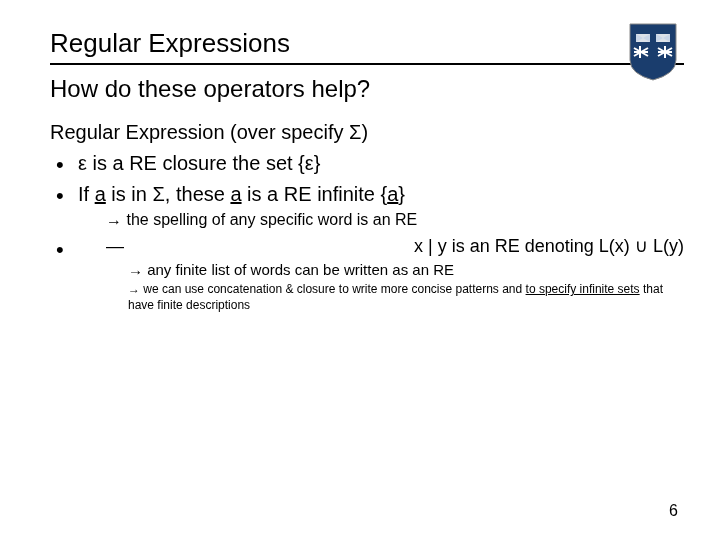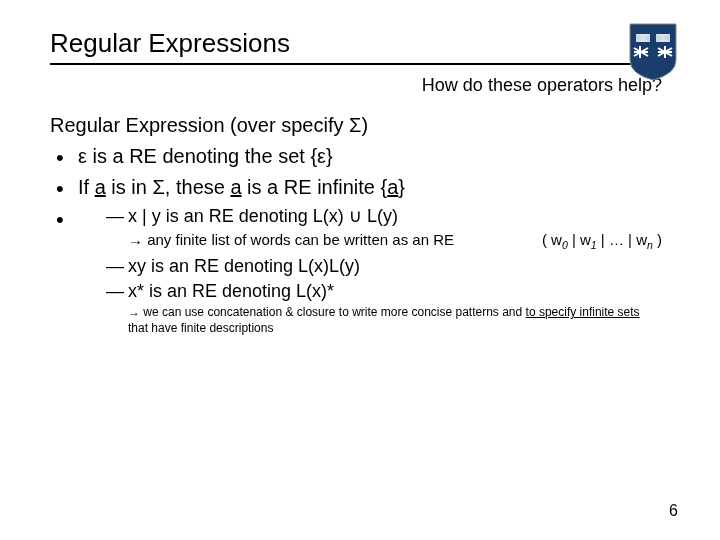--- a/index.html
+++ b/index.html
@@ -7,21 +7,21 @@
     padding: 0;
     width: 720px;
     height: 540px;
     background: #fff;
     font-family: "Comic Sans MS", cursive, sans-serif;
     color: #000;
     position: relative;
     overflow: hidden;
   }
   .slide {
-    padding: 28px 58px 0 50px;
+    padding: 28px 36px 0 50px;
     box-sizing: border-box;
     height: 100%;
     position: relative;
   }
   .logo {
     position: absolute;
     top: 22px;
     right: 42px;
     width: 50px;
     height: 60px;
@@ -31,23 +31,22 @@
     font-weight: normal;
     margin: 0 0 4px 0;
   }
   .hr {
     border: none;
     border-top: 2px solid #000;
     margin: 0 0 10px 0;
     width: 100%;
   }
   .sub {
-    font-size: 18px;
+    font-size: 24px;
     margin: 0 0 18px 0;
-    text-align: right;
   }
   .sect {
     font-size: 20px;
     margin: 8px 0 6px 0;
   }
   ul.main {
     list-style: none;
     padding: 0;
     margin: 0;
   }
@@ -69,38 +68,39 @@
     font-size: 16px;
     margin: 1px 0 1px 28px;
   }
   .arrow::before {
     content: "→ ";
   }
   ul.dash {
     list-style: none;
     padding: 0;
     margin: 0 0 0 28px;
+    text-align: right;
   }
   ul.dash > li {
     position: relative;
     padding-left: 22px;
     font-size: 18px;
     margin: 2px 0;
     line-height: 1.3;
   }
   ul.dash > li::before {
     content: "—";
     position: absolute;
     left: 0;
     top: 0;
   }
   .note2row {
     display: flex;
     justify-content: space-between;
-    align-items: flex-start;
+    align-items: center;
     margin: 1px 0 1px 50px;
   }
   .note2row .left {
     font-size: 15px;
   }
   .note2row .right {
     font-size: 15px;
     color: #000;
     white-space: nowrap;
     padding-left: 20px;
@@ -135,40 +135,34 @@
     </svg>
   </div>
 
   <h1 class="title">Regular Expressions</h1>
   <hr class="hr">
   <p class="sub">How do these operators help?</p>
 
   <p class="sect">Regular Expression (over specify Σ)</p>
 
   <ul class="main">
-    <li>ε is a RE denoting the set {ε}</li>
+    <li>ε is a RE closure the set {ε}</li>
 
     <li>
       <span>If </span><span class="u">a</span><span> is in Σ, these </span><span class="u">a</span><span> is a RE infinite {</span><span class="u">a</span><span>}</span>
+      <div class="note arrow">the spelling of any specific word is an RE</div>
     </li>
 
     <li>
       <ul class="dash">
         <li>x | y is an RE denoting L(x) ∪ L(y)</li>
       </ul>
       <div class="note2row">
         <div class="left arrow">any finite list of words can be written as an RE</div>
-        <div class="right">
-          <span>( w</span><span class="sub-i">0</span><span> | w</span><span class="sub-i">1</span><span> | … | w</span><span class="sub-i">n</span><span> )</span>
-        </div>
       </div>
-      <ul class="dash">
-        <li>xy is an RE denoting L(x)L(y)</li>
-        <li>x* is an RE denoting L(x)*</li>
-      </ul>
       <div class="note3 arrow">
         <span>we can use concatenation &amp; closure to write more concise patterns and </span><span class="u">to specify infinite sets</span><span> that have finite descriptions</span>
       </div>
     </li>
   </ul>
 
   <div class="pageno">6</div>
 </div>
 
 </body></html>

